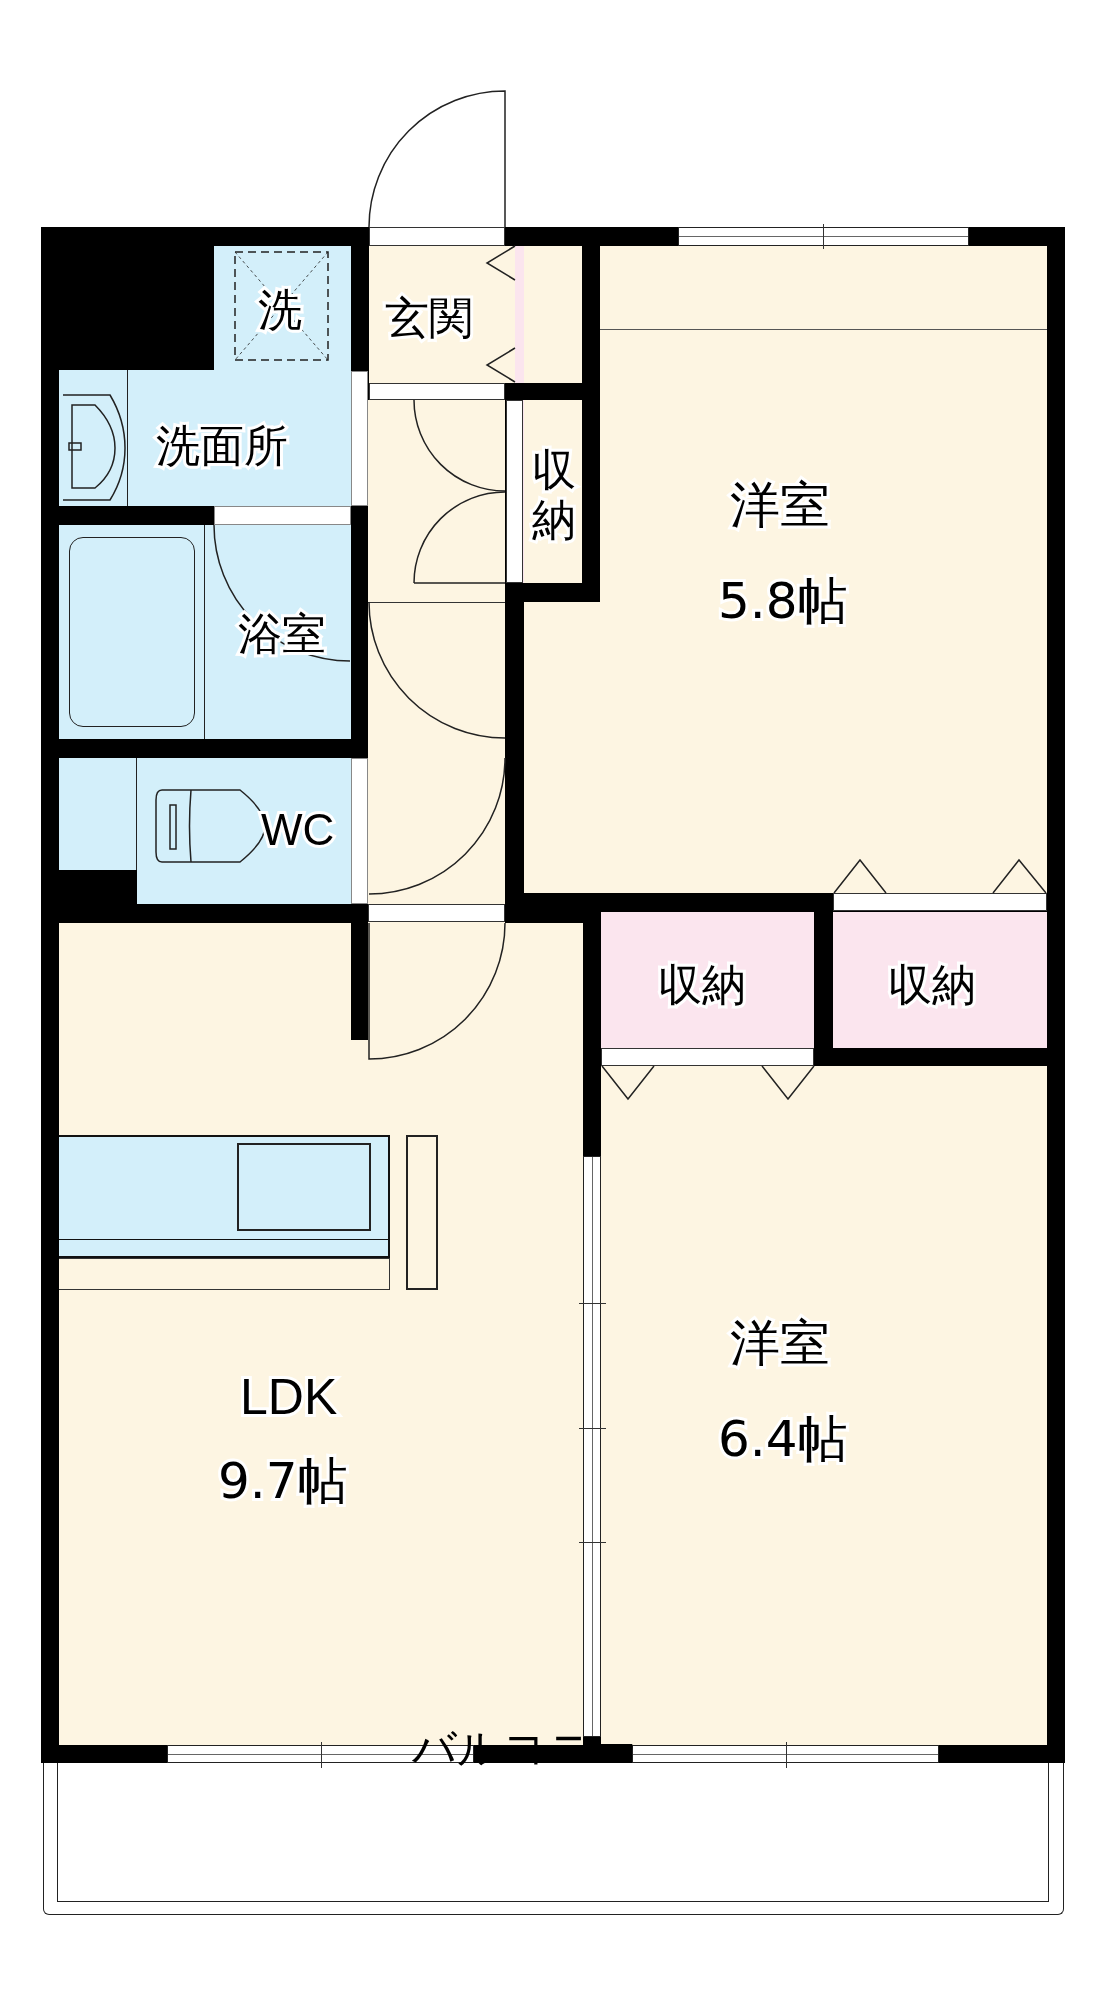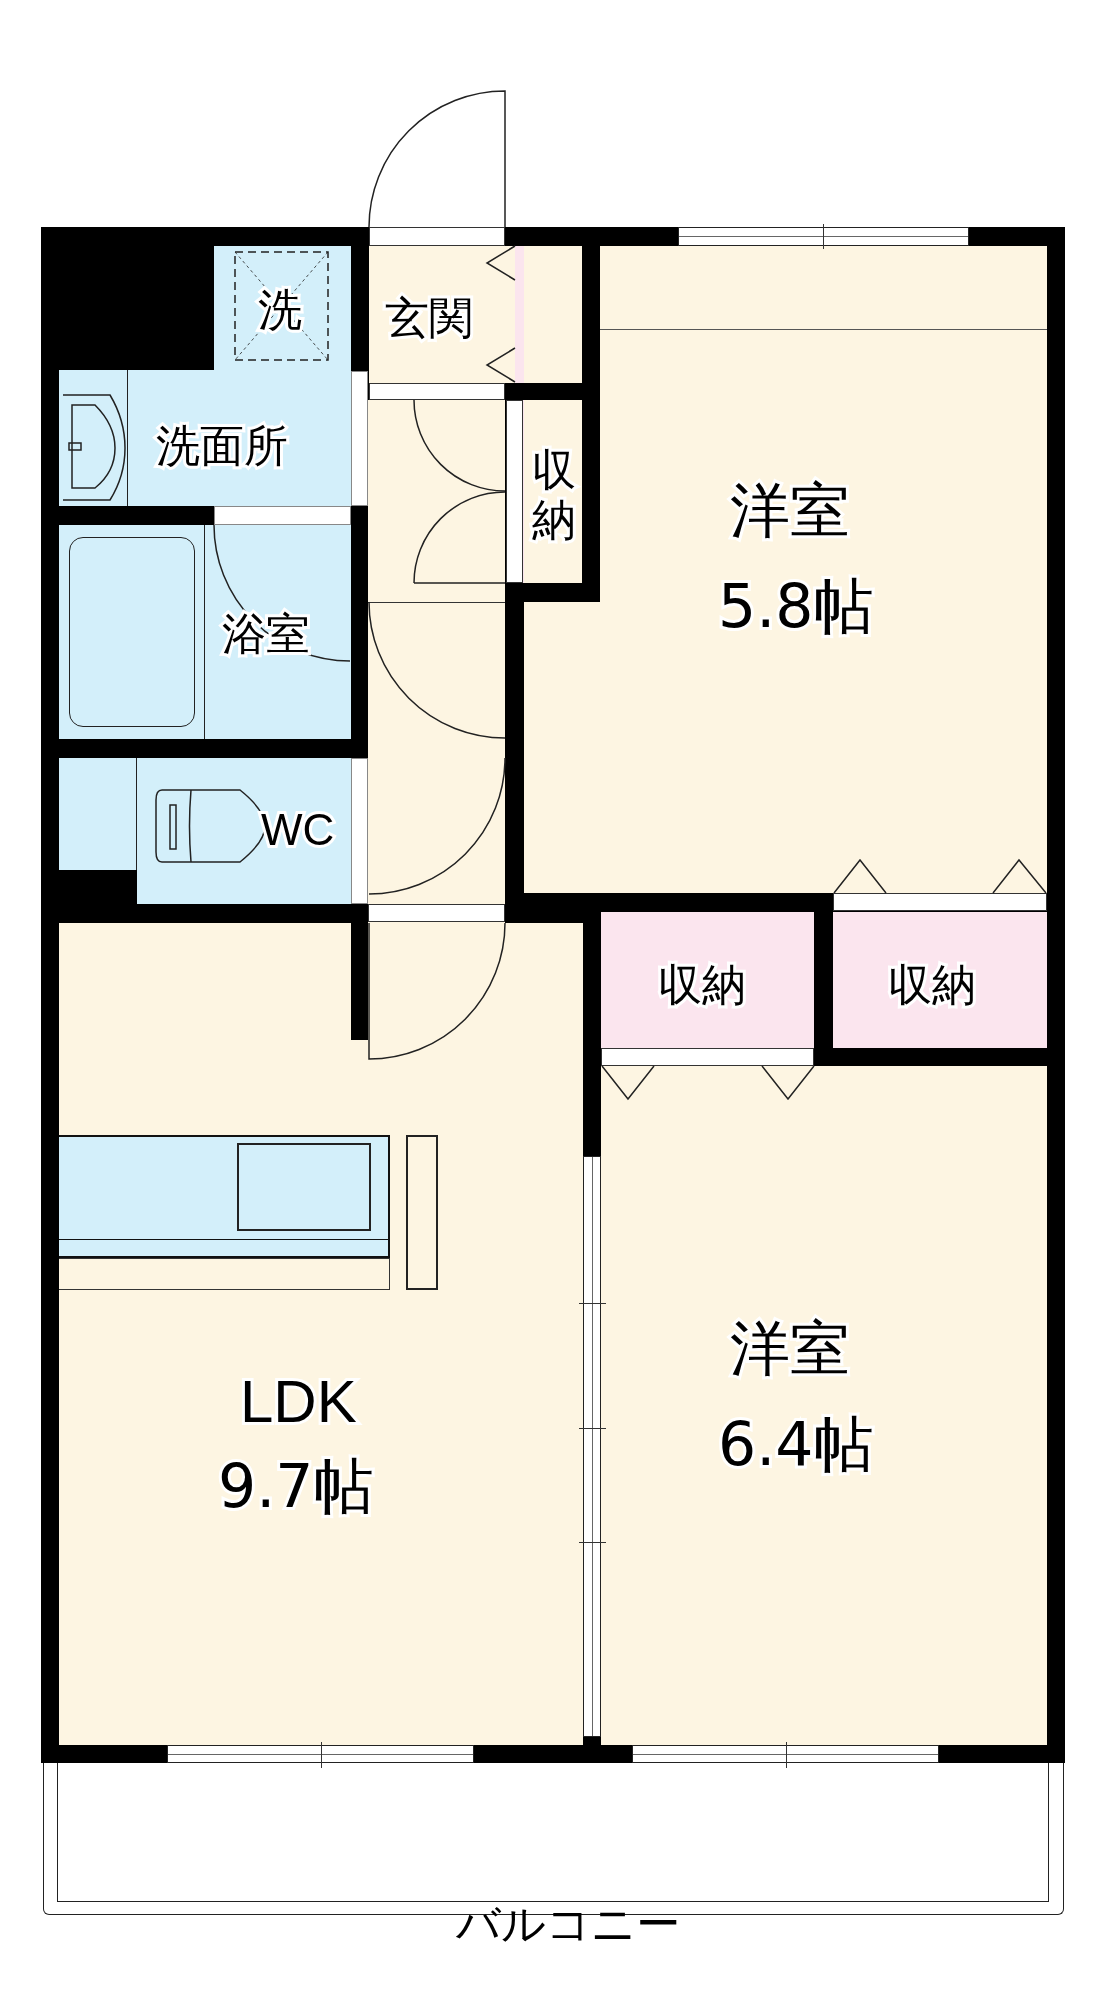--- a/index.html
+++ b/index.html
@@ -5,21 +5,21 @@
   html, body { margin:0; padding:0; background:#ffffff; }
   body { width:1107px; height:2000px; position:relative; overflow:hidden; font-family:"DejaVu Sans", sans-serif; }
   .abs { position:absolute; box-sizing:border-box; }
   .beige { background:#fdf5e2; }
   .blue { background:#d3effa; }
   .pink { background:#fbe5ee; }
   .wall { background:#000; }
   .white { background:#fff; }
   .lbl { position:absolute; color:#000; white-space:nowrap; text-align:center; line-height:1;
          paint-order:stroke fill; -webkit-text-stroke:6px #fff; }
-  .big { font-size:60px;text-align:center; }
+  .big { font-size:50px;text-align:center; }
   .mid { font-size:44px; }
   svg.overlay { position:absolute; left:0; top:0; }
 </style>
 </head>
 <body>
 
 <div class="abs wall" style="left:41px;top:227px;width:1024px;height:1536px;"></div>
 
 <div class="abs blue" style="left:214px;top:246px;width:137px;height:125px;"></div>
 
@@ -145,21 +145,21 @@
     <path d="M235 252 L328 360 M328 252 L235 360" stroke-width="0.8" stroke-dasharray="3 3"></path>
   </g>
 </svg>
 
 <div class="lbl mid" style="left:258px;top:288px;">洗</div>
 <div class="lbl mid" style="left:385px;top:296px;">玄関</div>
 <div class="lbl mid" style="left:156px;top:424px;">洗面所</div>
 <div class="lbl mid" style="left:532px;top:445px;width:40px;white-space:normal;line-height:50px;">収納</div>
 <div class="lbl big" style="left:730px;top:480px;">洋室</div>
 <div class="lbl big" style="left:718px;top:576px;">5.8帖</div>
-<div class="lbl mid" style="left:222px;top:612px;">浴室</div>
+<div class="lbl mid" style="left:238px;top:612px;">浴室</div>
 <div class="lbl mid" style="left:261px;top:808px;font-family:'Liberation Sans',sans-serif;">WC</div>
 <div class="lbl mid" style="left:658px;top:963px;">収納</div>
 <div class="lbl mid" style="left:888px;top:963px;">収納</div>
 <div class="lbl big" style="left:240px;top:1360px;font-family:'Liberation Sans',sans-serif;margin-top:12px;">LDK</div>
 <div class="lbl big" style="left:218px;top:1456px;">9.7帖</div>
 <div class="lbl big" style="left:730px;top:1318px;">洋室</div>
 <div class="lbl big" style="left:718px;top:1414px;">6.4帖</div>
-<div class="lbl" style="left:412px;top:1902px;font-size:44px;margin-left:44px;-webkit-text-stroke:0;">バルコニー</div>
+<div class="lbl" style="left:412px;top:1726px;font-size:44px;-webkit-text-stroke:0;">バルコニー</div>
 
 </body></html>

